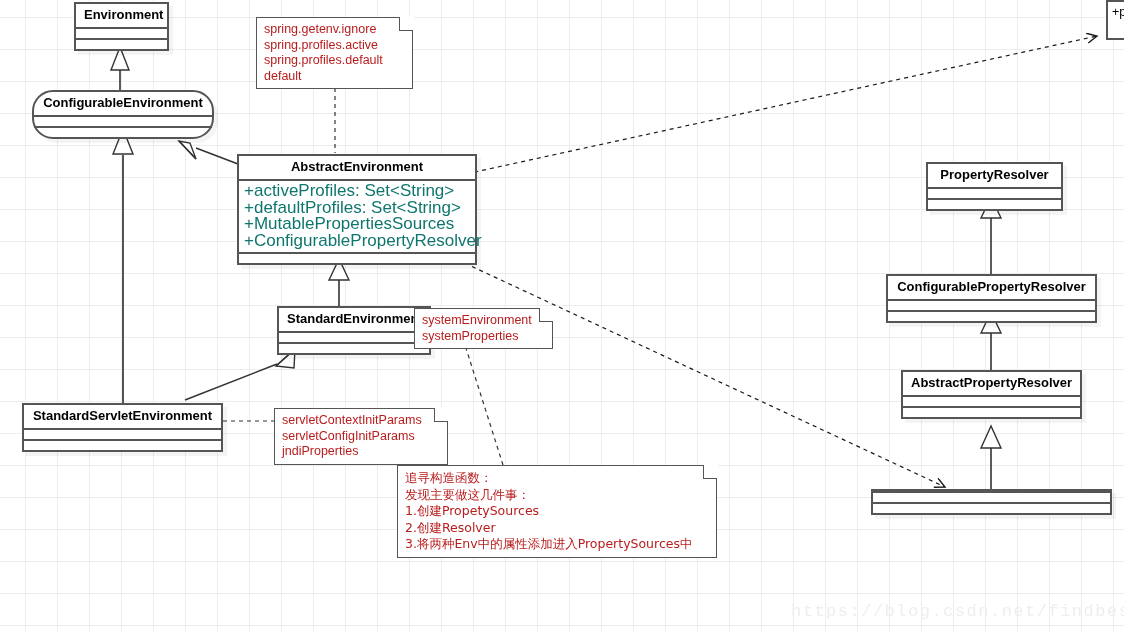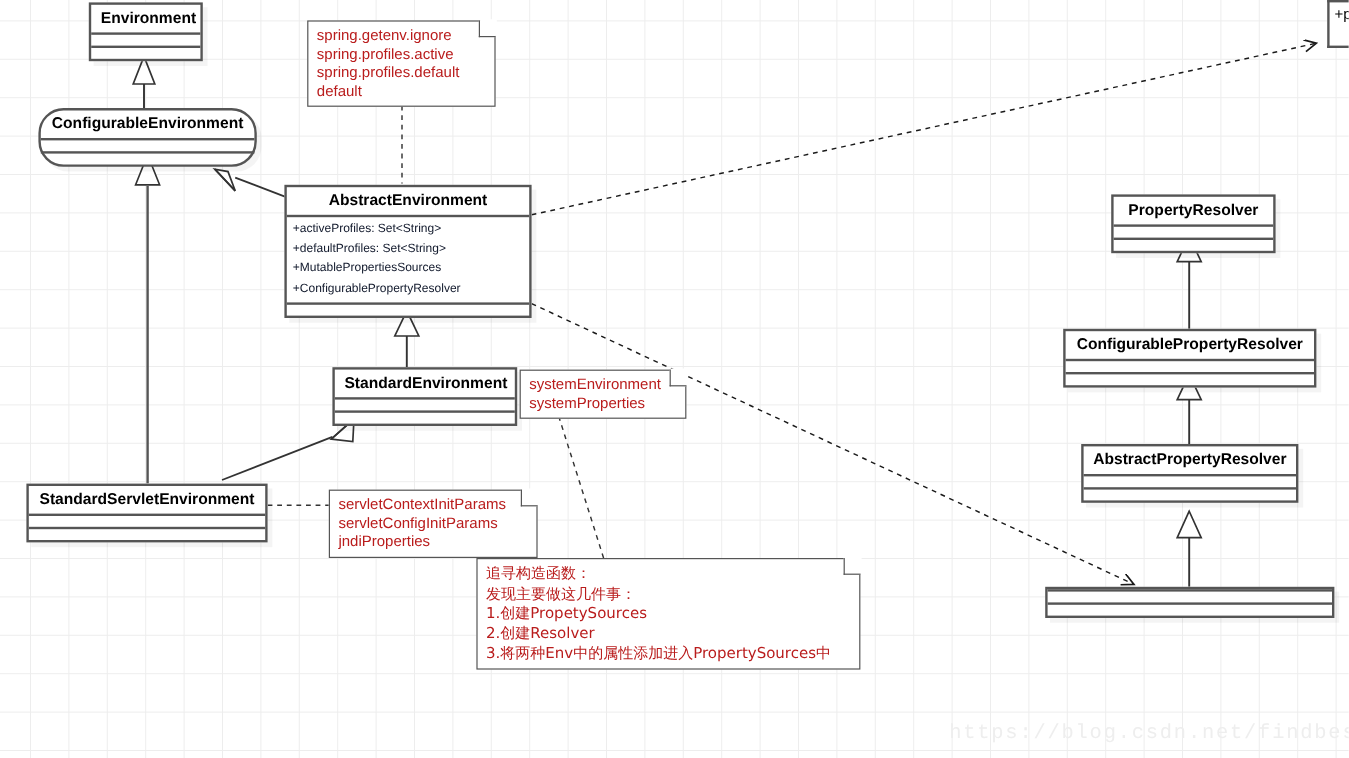--- a/index.html
+++ b/index.html
@@ -49,23 +49,23 @@
     white-space: nowrap;
   }
   .umlclass .sep {
     border-top: 2px solid #555555;
   }
   .umlclass .compartment {
     height: 9px;
   }
   .umlclass .attrs {
     padding: 2px 5px 3px 5px;
-    font-size: 10px;
+    font-size: 17px;
     line-height: 16.5px;
-    color: #0f172a;
+    color: #0f766e;
     white-space: nowrap;
   }
   .umlclass .attrs div { white-space: nowrap; }
 
   
   .note {
     position: absolute;
     box-sizing: border-box;
     background: #ffffff;
     border: 1.5px solid #555555;
@@ -216,21 +216,21 @@
   </div>
 
   <div class="umlclass" style="left:32px; top:90px; width:182px;border-radius:21px;">
     <div class="cname">ConfigurableEnvironment</div>
     <div class="sep"></div>
     <div class="compartment"></div>
     <div class="sep"></div>
     <div class="compartment"></div>
   </div>
 
-  <div class="umlclass" style="left:237px; top:154px; width:206px;">
+  <div class="umlclass" style="left:237px; top:154px; width:240px;">
     <div class="cname">AbstractEnvironment</div>
     <div class="sep"></div>
     <div class="attrs">
       <div>+activeProfiles: Set&lt;String&gt;</div>
       <div>+defaultProfiles: Set&lt;String&gt;</div>
       <div>+MutablePropertiesSources</div>
       <div>+ConfigurablePropertyResolver</div>
     </div>
     <div class="sep"></div>
     <div class="compartment"></div>
@@ -291,21 +291,21 @@
 
   <div class="note" style="left:256px; top:17px; width:157px;">
     <div class="foldcut"></div>
     <div class="fold"></div>
     <div>spring.getenv.ignore</div>
     <div>spring.profiles.active</div>
     <div>spring.profiles.default</div>
     <div>default</div>
   </div>
 
-  <div class="note" style="left:433px; top:308px; width:139px;">
+  <div class="note" style="left:414px; top:308px; width:139px;">
     <div class="foldcut"></div>
     <div class="fold"></div>
     <div>systemEnvironment</div>
     <div>systemProperties</div>
   </div>
 
   <div class="note" style="left:274px; top:408px; width:174px;">
     <div class="foldcut"></div>
     <div class="fold"></div>
     <div>servletContextInitParams</div>

